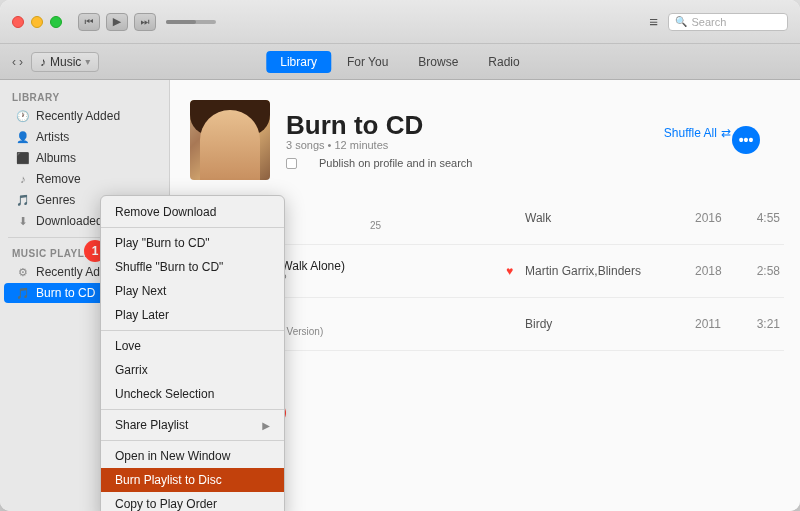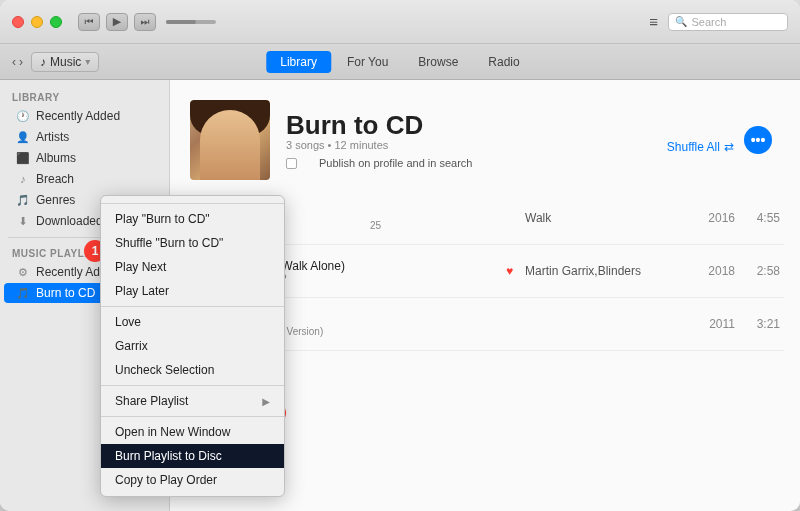--- a/index.html
+++ b/index.html
@@ -335,23 +335,23 @@
       width: 11px;
       height: 11px;
       border: 1px solid #aaa;
       border-radius: 2px;
       background: white;
       display: inline-block;
     }
 
     .playlist-actions {
       display: flex;
-      align-items: flex-end;
-      gap: 10px;
-      margin-right: 8px;
+      align-items: flex-start;
+      gap: 1px;
+      margin-right: 20px;
     }
 
     .shuffle-btn {
       color: #007aff;
       font-size: 12px;
       font-weight: 500;
       cursor: pointer;
       display: flex;
       align-items: center;
       gap: 4px;
@@ -426,21 +426,21 @@
       font-size: 12px;
       color: #555;
       width: 160px;
       flex-shrink: 0;
     }
 
     .track-year {
       font-size: 12px;
       color: #888;
       width: 40px;
-      text-align: right;
+      text-align: left;
     }
 
     .track-duration {
       font-size: 12px;
       color: #888;
       width: 35px;
       text-align: right;
     }
 
     .heart-icon {
@@ -467,21 +467,21 @@
     .menu-item {
       padding: 5px 14px;
       color: #222;
       cursor: pointer;
       display: flex;
       align-items: center;
       justify-content: space-between;
     }
 
     .menu-item.highlighted {
-      background: #0f172a;
+      background: #c2410c;
       color: white;
     }
 
     .menu-separator {
       height: 1px;
       background: #d0d0d0;
       margin: 3px 0;
     }
 
     .menu-item .arrow {
@@ -571,21 +571,21 @@
       <div class="sidebar-item">
         <span class="sidebar-item-icon">👤</span>
         <span>Artists</span>
       </div>
       <div class="sidebar-item">
         <span class="sidebar-item-icon">⬛</span>
         <span>Albums</span>
       </div>
       <div class="sidebar-item">
         <span class="sidebar-item-icon">♪</span>
-        <span>Breach</span>
+        <span>Remove</span>
       </div>
       <div class="sidebar-item">
         <span class="sidebar-item-icon">🎵</span>
         <span>Genres</span>
       </div>
       <div class="sidebar-item">
         <span class="sidebar-item-icon">⬇</span>
         <span>Downloaded</span>
       </div>
 
@@ -653,28 +653,30 @@
           <div class="track-year">2018</div>
           <div class="track-duration">2:58</div>
         </div>
 
         <div class="track-row">
           <div class="track-thumb track-thumb-birdy"></div>
           <div class="track-info">
             <div class="track-name">ny Love</div>
             <div style="font-size:10px;color:#888;">dy (Deluxe Version)</div>
           </div>
+          <div class="track-artist">Birdy</div>
           <div class="track-year">2011</div>
           <div class="track-duration">3:21</div>
         </div>
       </div>
     </div>
   </div>
 
   <div class="context-menu">
+    <div class="menu-item">Remove Download</div>
     <div class="menu-separator"></div>
     <div class="menu-item">Play "Burn to CD"</div>
     <div class="menu-item">Shuffle "Burn to CD"</div>
     <div class="menu-item">Play Next</div>
     <div class="menu-item">Play Later</div>
     <div class="menu-separator"></div>
     <div class="menu-item">Love</div>
     <div class="menu-item">Garrix</div>
     <div class="menu-item">Uncheck Selection</div>
     <div class="menu-separator"></div>

